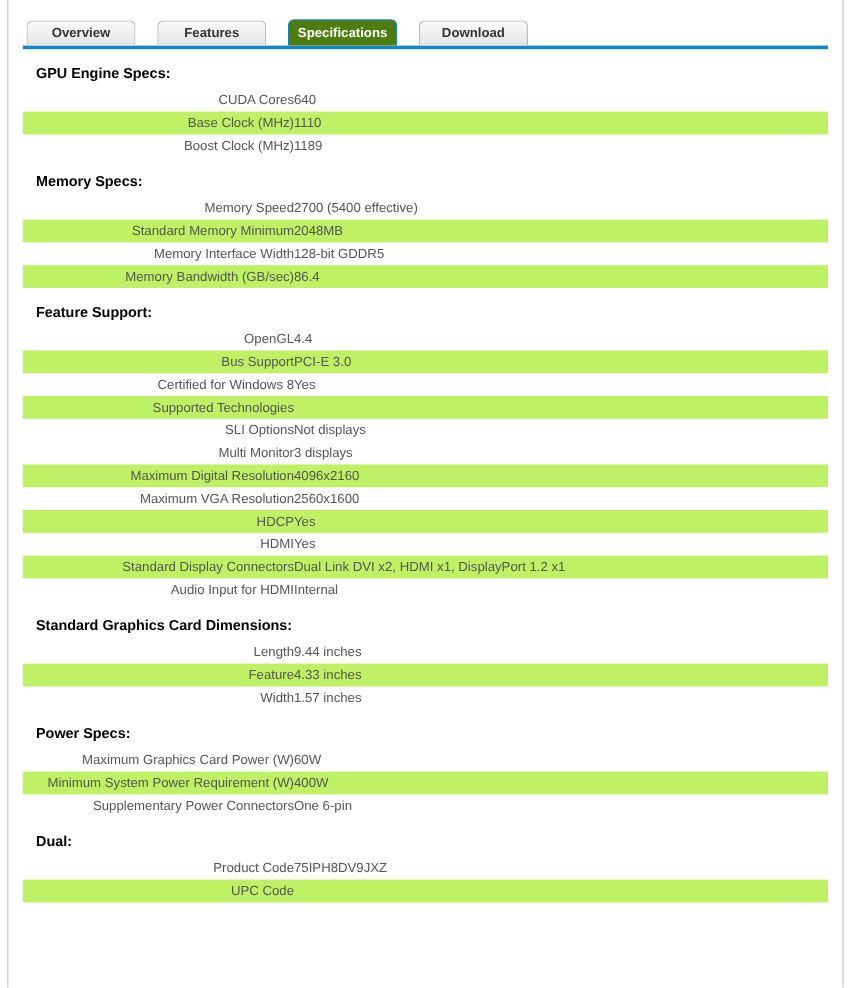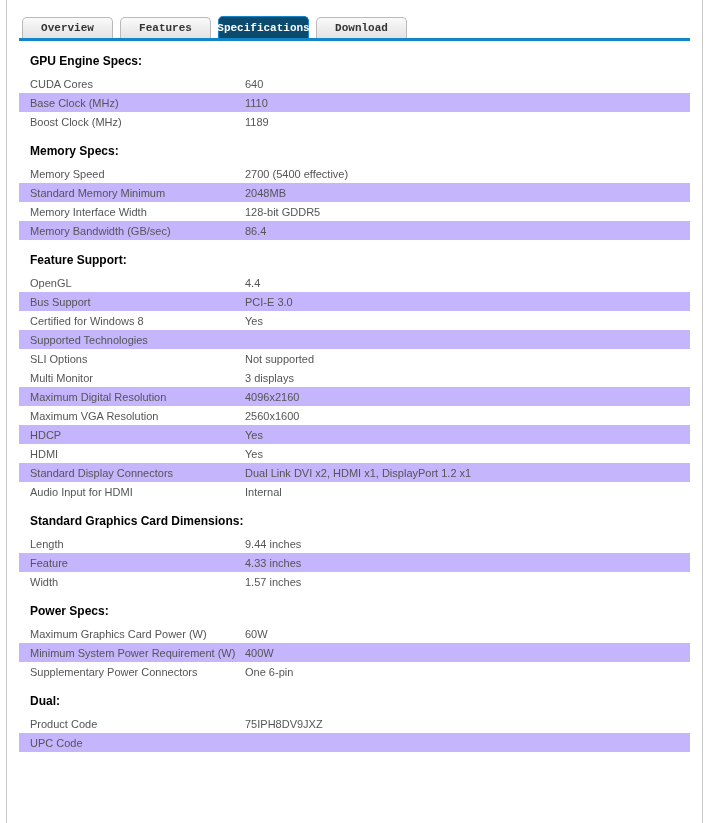--- a/index.html
+++ b/index.html
@@ -12,46 +12,45 @@
     overflow: hidden;
   }
   .page-border { position: absolute; top: 0; width: 1px; height: 823px; background: #c6c6c6; }
   .page-border.left  { left: 6px; }
   .page-border.right { left: 702px; }
 
   .content { position: absolute; left: 19px; top: 16px; width: 671px; }
 
   .tabbar { display: flex; padding-left: 3px; height: 22px; }
   .tab {
-    width: 91px; height: 21px; margin-top: 1px; margin-right: 7px;
+    width: 91px; height: 21px; margin-top: 1px; margin-right: 18px;
     display: flex; align-items: center; justify-content: center;
     font-size: 11px; font-weight: bold; color: #333333;
     background: linear-gradient(#fafafa, #e3e3e3);
     border: 1px solid #b9b9b9; border-bottom: none;
     border-radius: 5px 5px 0 0;
     cursor: pointer;
-    font-family: Liberation Mono, monospace;
   }
   .tab.active {
-    background: #0c4a6e; color: #ffffff;
+    background: #4d7c0f; color: #ffffff;
     border-color: #1286c6; margin-top: 0; height: 22px;
   }
   .tabrule { height: 3px; background: #1286c6; }
 
   .section-title {
     margin: 13px 0 5px 0; padding-left: 11px;
     font-size: 12px; font-weight: bold; color: #000000;
     line-height: 15px;
   }
   .spec-row {
     height: 19px; display: flex; align-items: center;
     font-size: 11px; color: #555555;
   }
-  .spec-row.alt { background: #c4b5fd; }
-  .spec-label { padding-left: 11px; width: 226px; flex-shrink: 0; }
+  .spec-row.alt { background: #bef264; }
+  .spec-label { padding-left: 11px; width: 226px; flex-shrink: 0; text-align: right; }
   .spec-value { flex: 1; white-space: nowrap; }
 </style>
 </head>
 <body>
 
 <div class="page-border left"></div>
 <div class="page-border right"></div>
 
 <div class="content">
 
@@ -112,21 +111,21 @@
     <div class="spec-row">
       <span class="spec-label">Certified for Windows 8</span>
       <span class="spec-value">Yes</span>
     </div>
     <div class="spec-row alt">
       <span class="spec-label">Supported Technologies</span>
       <span class="spec-value"></span>
     </div>
     <div class="spec-row">
       <span class="spec-label">SLI Options</span>
-      <span class="spec-value">Not supported</span>
+      <span class="spec-value">Not displays</span>
     </div>
   </div>
 
   <div>
     <div class="spec-row">
       <span class="spec-label">Multi Monitor</span>
       <span class="spec-value">3 displays</span>
     </div>
     <div class="spec-row alt">
       <span class="spec-label">Maximum Digital Resolution</span>

